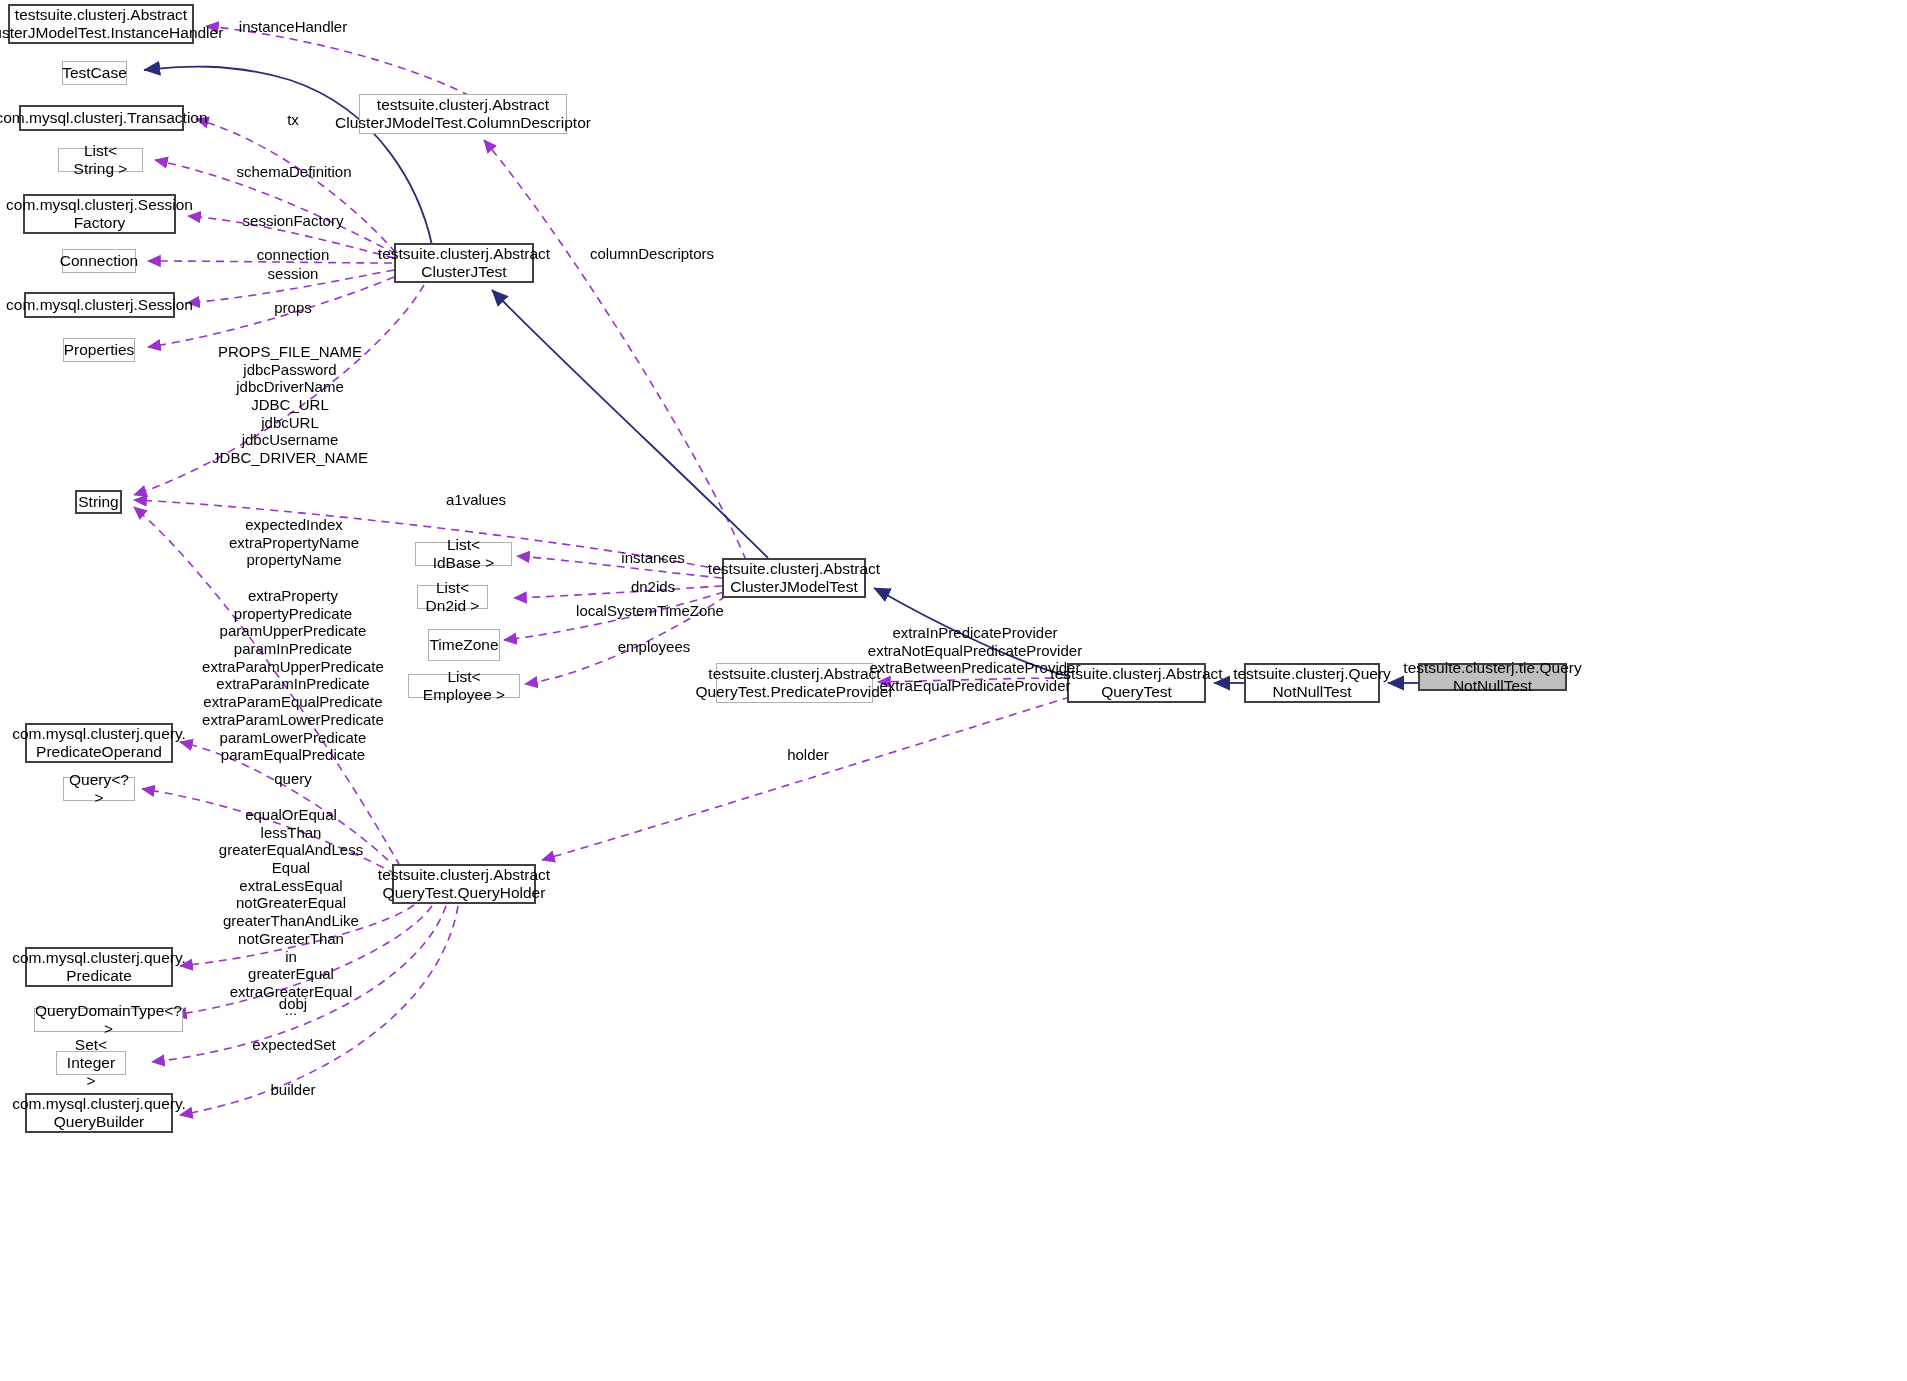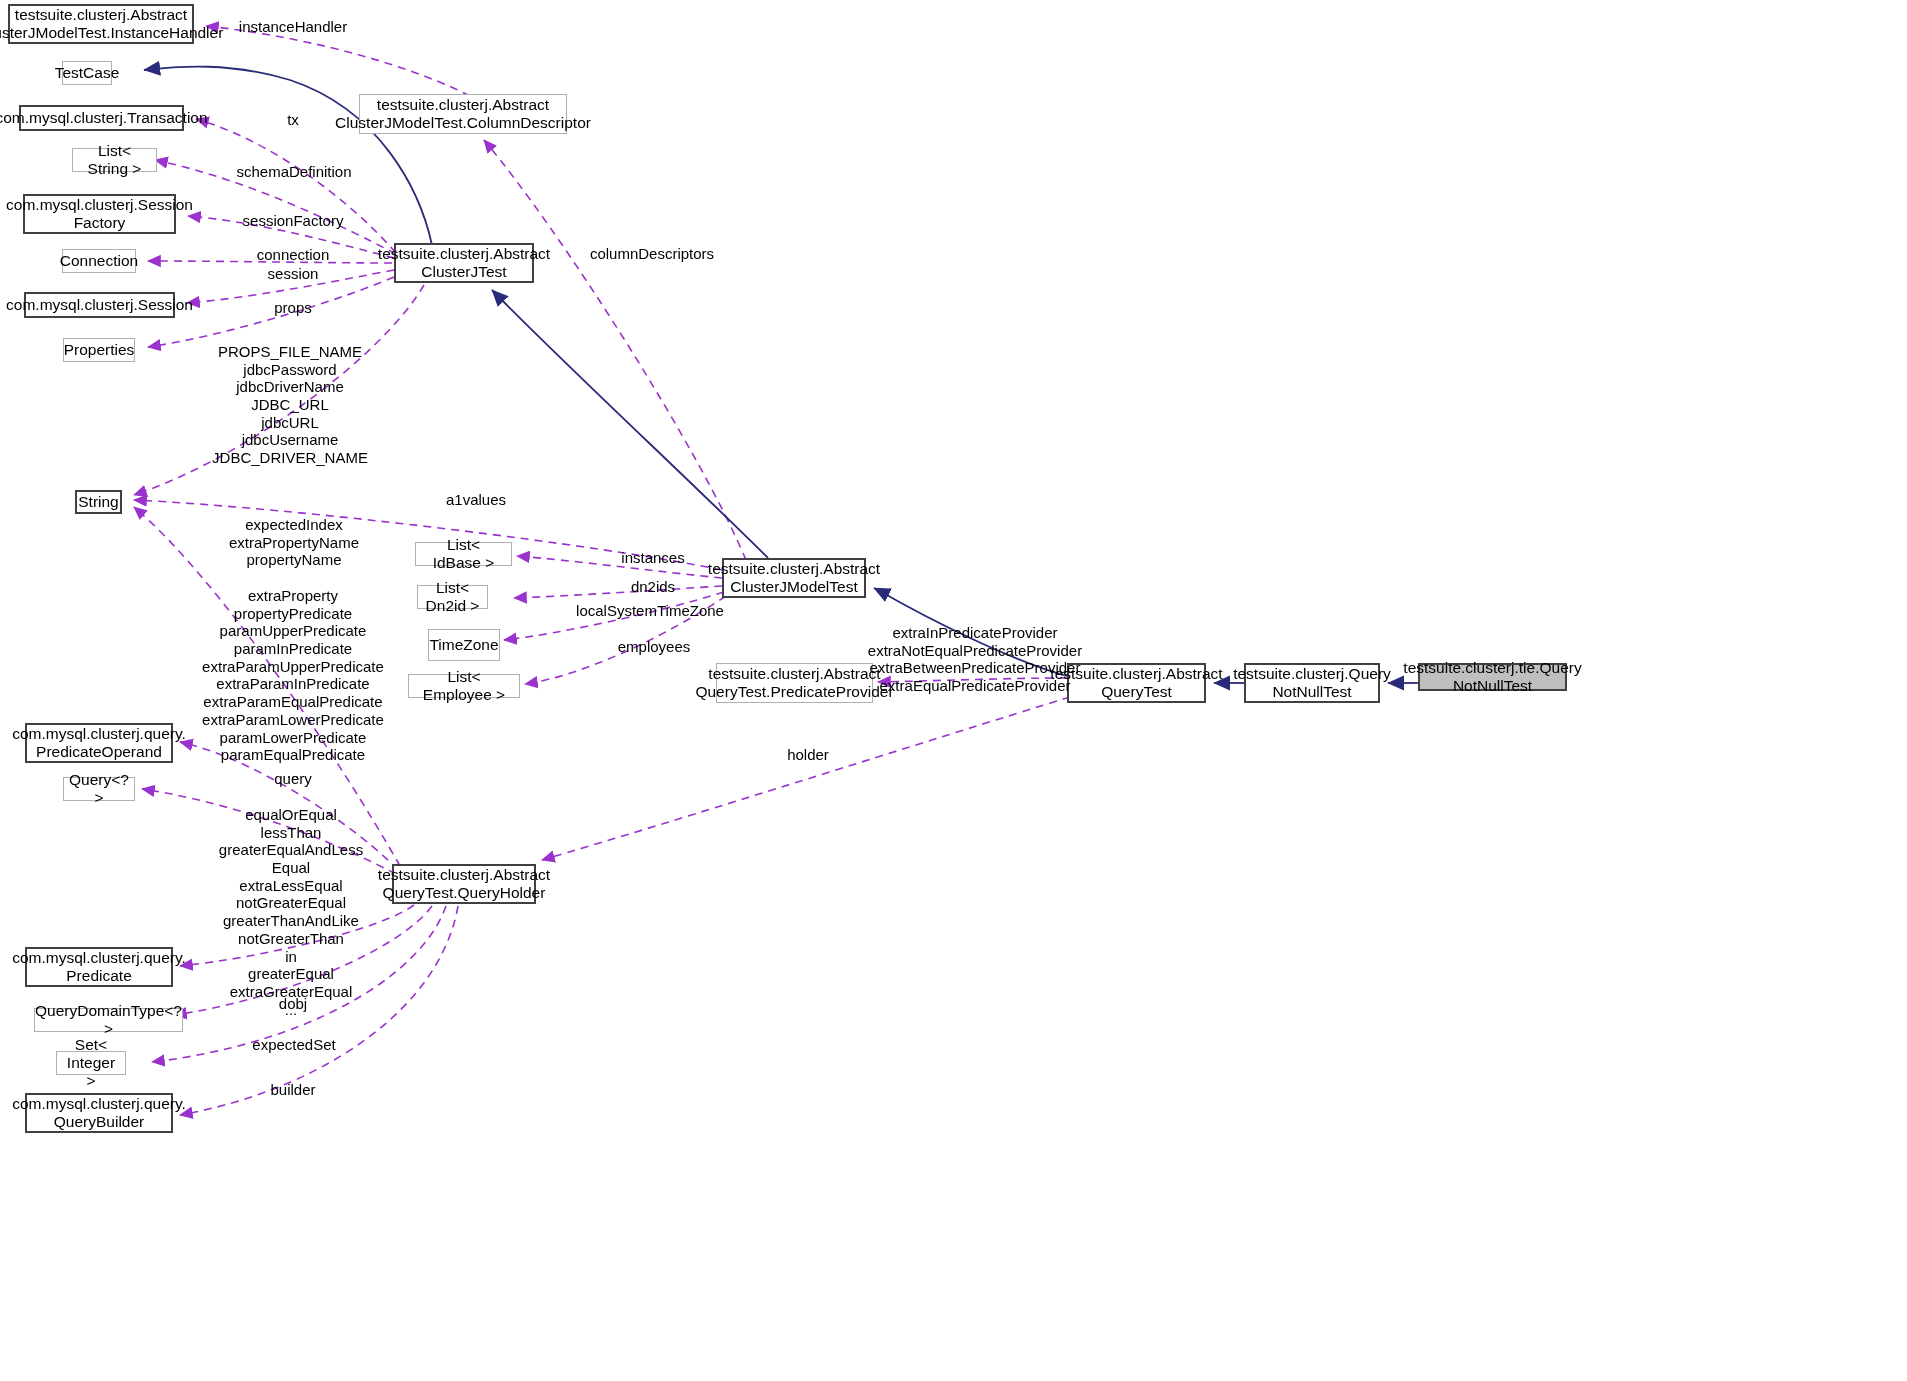--- a/index.html
+++ b/index.html
@@ -104,23 +104,23 @@
       <path d="M 768,558 C 700,490 560,360 492,290"></path>
       <path d="M 1067,676 C 1010,660 930,620 878,590 876,589 876,589 874,588"></path>
       <path d="M 1244,683 C 1235,683 1225,683 1214,683"></path>
       <path d="M 1418,683 C 1410,683 1398,683 1388,683"></path>
     </g>
   </svg>
 
   <div id="nodes">
       <div class="node thick" style="left: 8px; top: 4px; width: 186px; height: 40px;"><span>testsuite.clusterj.Abstract
 ClusterJModelTest.InstanceHandler</span></div>
-      <div class="node thin" style="left: 62px; top: 61px; width: 50px; height: 24px;"><span>TestCase</span></div>
+      <div class="node thin" style="left: 62px; top: 61px; width: 65px; height: 24px;"><span>TestCase</span></div>
       <div class="node thick" style="left: 19px; top: 105px; width: 165px; height: 26px;"><span>com.mysql.clusterj.Transaction</span></div>
-      <div class="node thin" style="left: 72px; top: 148px; width: 85px; height: 24px;"><span>List&lt; String &gt;</span></div>
+      <div class="node thin" style="left: 58px; top: 148px; width: 85px; height: 24px;"><span>List&lt; String &gt;</span></div>
       <div class="node thick" style="left: 23px; top: 194px; width: 153px; height: 40px;"><span>com.mysql.clusterj.Session
 Factory</span></div>
       <div class="node thin" style="left: 62px; top: 249px; width: 74px; height: 24px;"><span>Connection</span></div>
       <div class="node thick" style="left: 24px; top: 292px; width: 151px; height: 26px;"><span>com.mysql.clusterj.Session</span></div>
       <div class="node thin" style="left: 63px; top: 338px; width: 72px; height: 24px;"><span>Properties</span></div>
       <div class="node thick" style="left: 75px; top: 490px; width: 47px; height: 24px;"><span>String</span></div>
       <div class="node thick" style="left: 25px; top: 723px; width: 148px; height: 40px;"><span>com.mysql.clusterj.query.
 PredicateOperand</span></div>
       <div class="node thin" style="left: 63px; top: 777px; width: 72px; height: 24px;"><span>Query&lt;?&gt;</span></div>
       <div class="node thick" style="left: 25px; top: 947px; width: 148px; height: 40px;"><span>com.mysql.clusterj.query.

